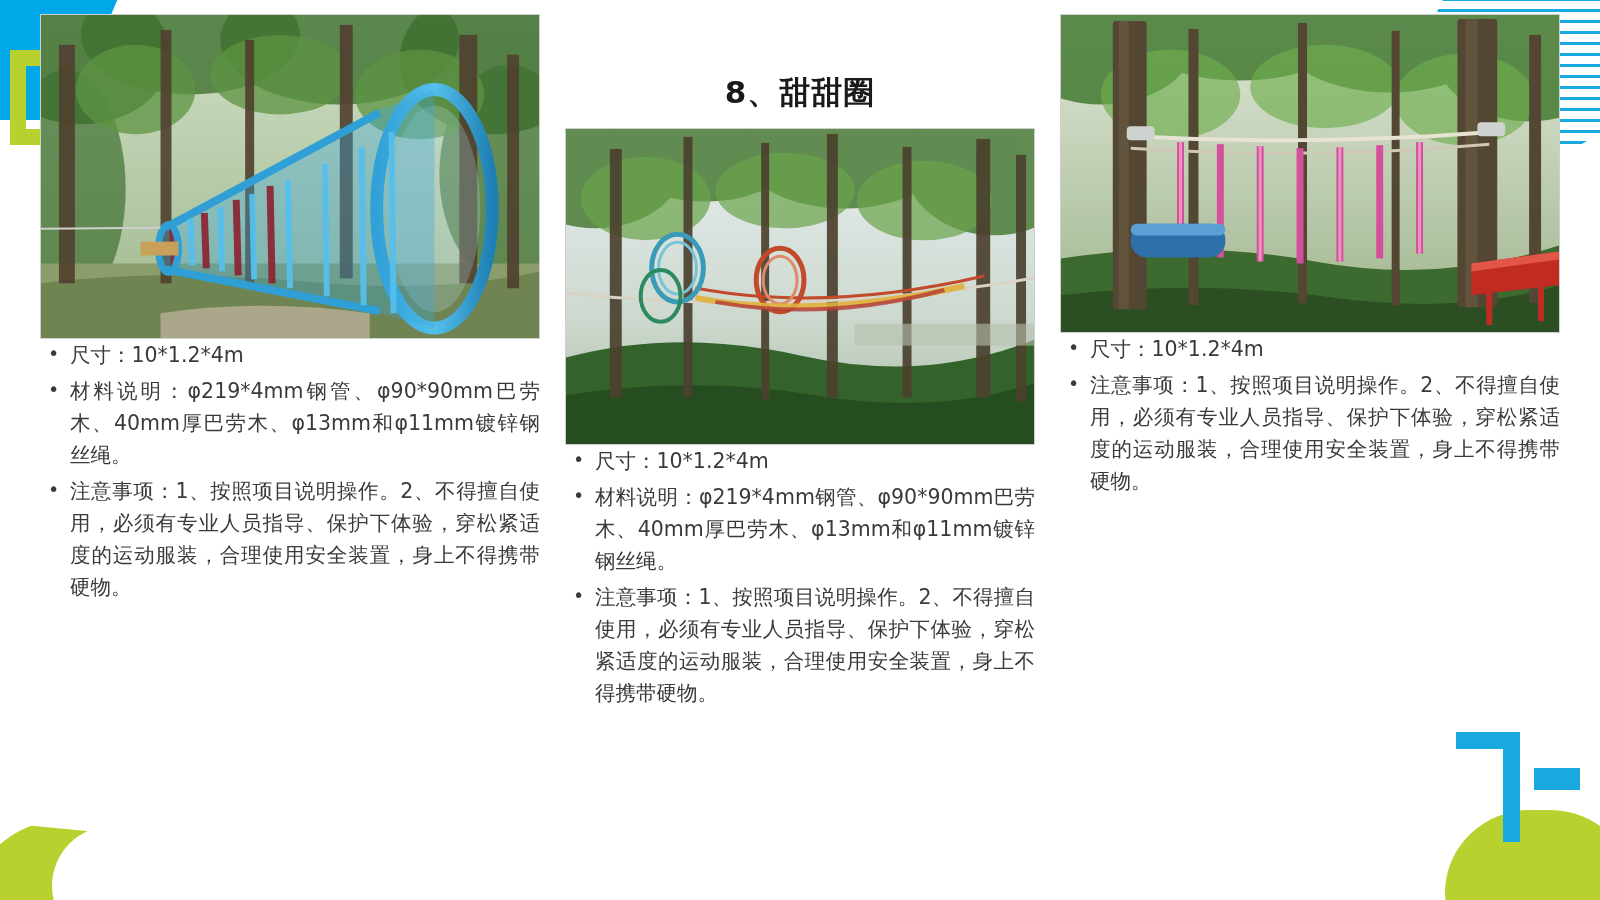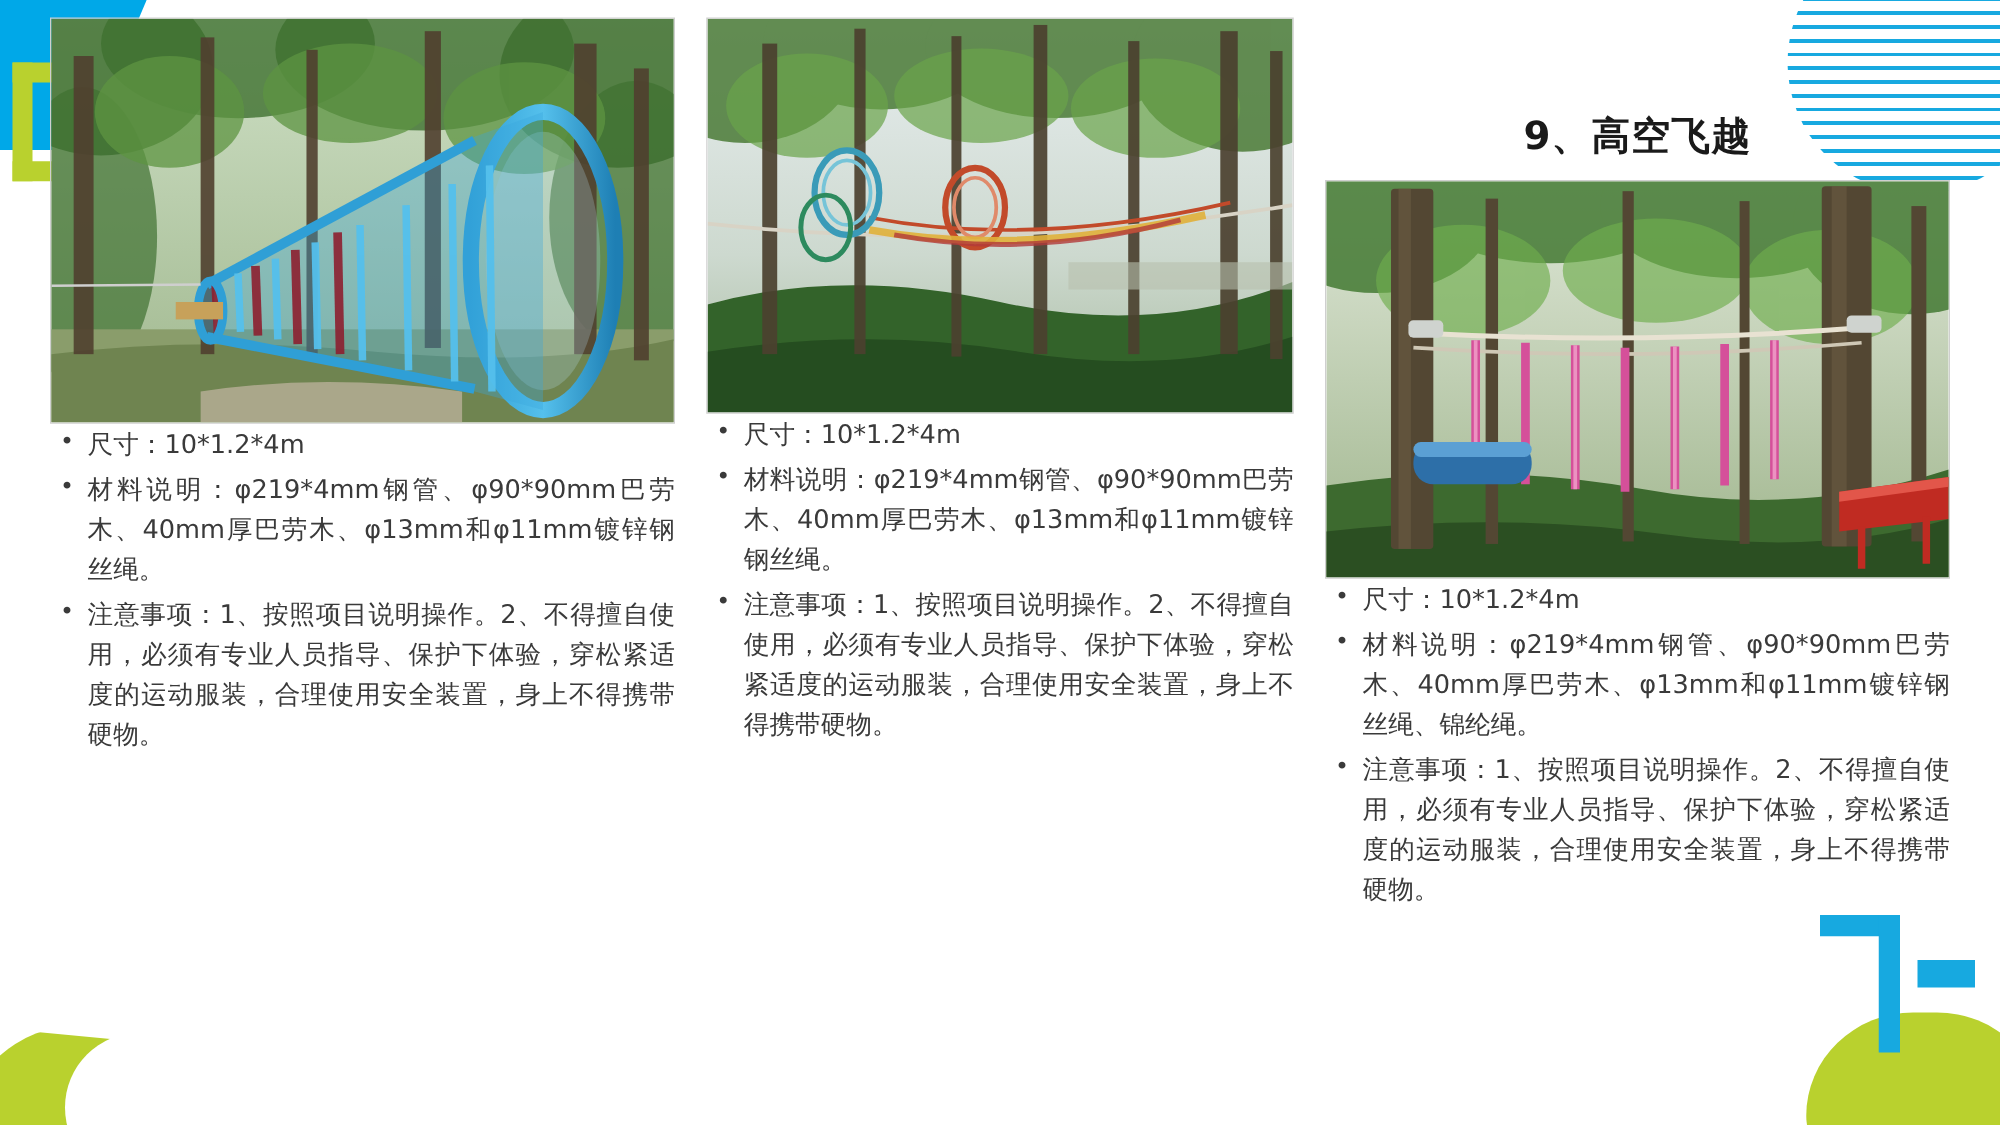--- a/index.html
+++ b/index.html
@@ -251,20 +251,21 @@
       </div>
 
       <ul class="bullets list-1">
         <li>尺寸：10*1.2*4m</li>
         <li>材料说明：φ219*4mm钢管、φ90*90mm巴劳木、40mm厚巴劳木、φ13mm和φ11mm镀锌钢丝绳。</li>
         <li>注意事项：1、按照项目说明操作。2、不得擅自使用，必须有专业人员指导、保护下体验，穿松紧适度的运动服装，合理使用安全装置，身上不得携带硬物。</li>
       </ul>
     </div>
 
     <div class="col col-2">
+      <div class="card-title title-2">8、甜甜圈</div>
 
       <div class="photo photo-2">
         <svg viewBox="0 0 470 317" preserveAspectRatio="none">
           <defs>
             <linearGradient id="sky2" x1="0" y1="0" x2="0" y2="1">
               <stop offset="0%" stop-color="#e8eef0"></stop>
               <stop offset="60%" stop-color="#cdd9cf"></stop>
               <stop offset="100%" stop-color="#a8bba0"></stop>
             </linearGradient>
           </defs>
@@ -314,21 +315,20 @@
       </div>
 
       <ul class="bullets list-2">
         <li>尺寸：10*1.2*4m</li>
         <li>材料说明：φ219*4mm钢管、φ90*90mm巴劳木、40mm厚巴劳木、φ13mm和φ11mm镀锌钢丝绳。</li>
         <li>注意事项：1、按照项目说明操作。2、不得擅自使用，必须有专业人员指导、保护下体验，穿松紧适度的运动服装，合理使用安全装置，身上不得携带硬物。</li>
       </ul>
     </div>
 
     <div class="col col-3">
-      <div class="card-title title-3">9、高空飞越</div>
 
       <div class="photo photo-3">
         <svg viewBox="0 0 500 319" preserveAspectRatio="none">
           <defs>
             <linearGradient id="sky3" x1="0" y1="0" x2="0" y2="1">
               <stop offset="0%" stop-color="#dfe7d8"></stop>
               <stop offset="100%" stop-color="#9fb58c"></stop>
             </linearGradient>
           </defs>
           <rect x="0" y="0" width="500" height="319" fill="url(#sky3)"></rect>
@@ -388,19 +388,18 @@
             <path d="M482 270 L482 308"></path>
           </g>
 
           <rect x="66" y="112" width="28" height="14" rx="4" fill="#cfd3cf"></rect>
           <rect x="418" y="108" width="28" height="14" rx="4" fill="#cfd3cf"></rect>
         </svg>
       </div>
 
       <ul class="bullets list-3">
         <li>尺寸：10*1.2*4m</li>
-        <li>材料说明：φ219*4mm钢管、φ90*90mm巴劳木、40mm厚巴劳木、φ13mm和φ11mm镀锌钢丝绳、锦纶绳。</li>
         <li>注意事项：1、按照项目说明操作。2、不得擅自使用，必须有专业人员指导、保护下体验，穿松紧适度的运动服装，合理使用安全装置，身上不得携带硬物。</li>
       </ul>
     </div>
 
   </div>
 </div>
 
 </body></html>

